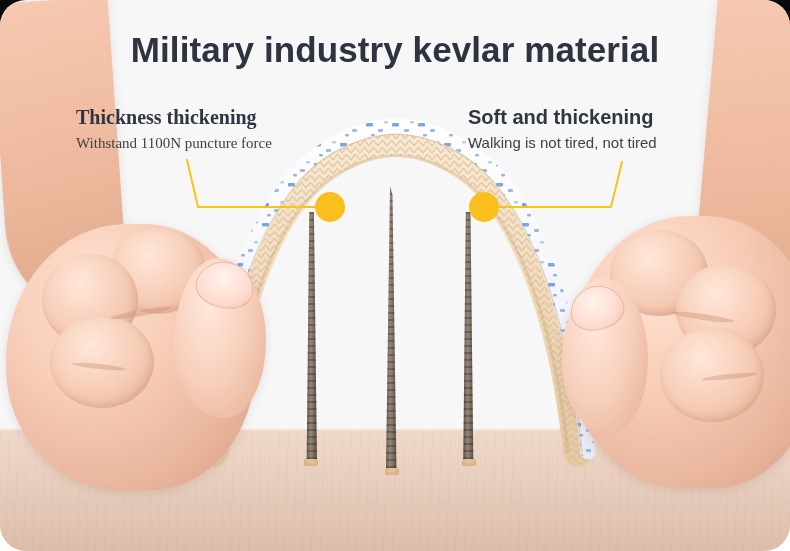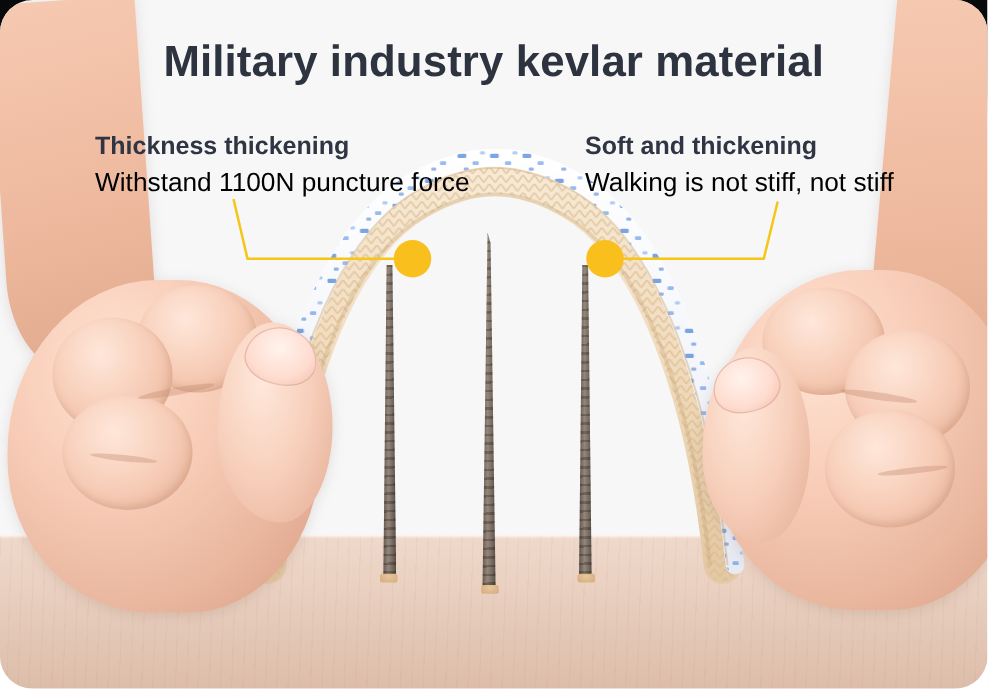--- a/index.html
+++ b/index.html
@@ -66,35 +66,35 @@
     top: 30px;
     text-align: center;
     font-size: 35px;
     font-weight: 700;
     letter-spacing: .1px;
     color: #2e3340;
     white-space: nowrap;
   }
 
   .callout { position: absolute; top: 106px; }
-  .callout.left  { left: 76px;  text-align: left; }
+  .callout.left  { left: 76px;  text-align: left; font-family: Liberation Serif, serif; }
   .callout.right { left: 468px; text-align: left; }
 
   .callout-title {
     font-size: 20px;
     font-weight: 700;
     color: #2f3542;
     line-height: 1.18;
     white-space: nowrap;
   }
   .callout-sub {
     margin-top: 4px;
-    font-size: 21px;
+    font-size: 15px;
     font-weight: 400;
-    color: #000000;
+    color: #404040;
     line-height: 1.2;
     white-space: nowrap;
   }
 
   
   #leaders {
     position: absolute;
     left: 0; top: 0;
     width: 790px; height: 551px;
     pointer-events: none;
@@ -336,21 +336,21 @@
 
     <div class="headline">Military industry kevlar material</div>
 
     <div class="callout left">
       <div class="callout-title">Thickness thickening</div>
       <div class="callout-sub">Withstand 1100N puncture force</div>
     </div>
 
     <div class="callout right">
       <div class="callout-title">Soft and thickening</div>
-      <div class="callout-sub">Walking is not stiff, not stiff</div>
+      <div class="callout-sub">Walking is not tired, not tired</div>
     </div>
 
     <svg id="leaders" width="790" height="551" viewBox="0 0 790 551">
       <path fill="none" stroke="#f5c518" stroke-width="2" stroke-linecap="round" stroke-linejoin="round" d="M 187 160 L 198 207 L 330 207"></path>
       <path fill="none" stroke="#f5c518" stroke-width="2" stroke-linecap="round" stroke-linejoin="round" d="M 622 162 L 611 207 L 484 207"></path>
       <circle cx="330" cy="207" r="15" fill="#f9c01d"></circle>
       <circle cx="484" cy="207" r="15" fill="#f9c01d"></circle>
     </svg>
 
   </div>

